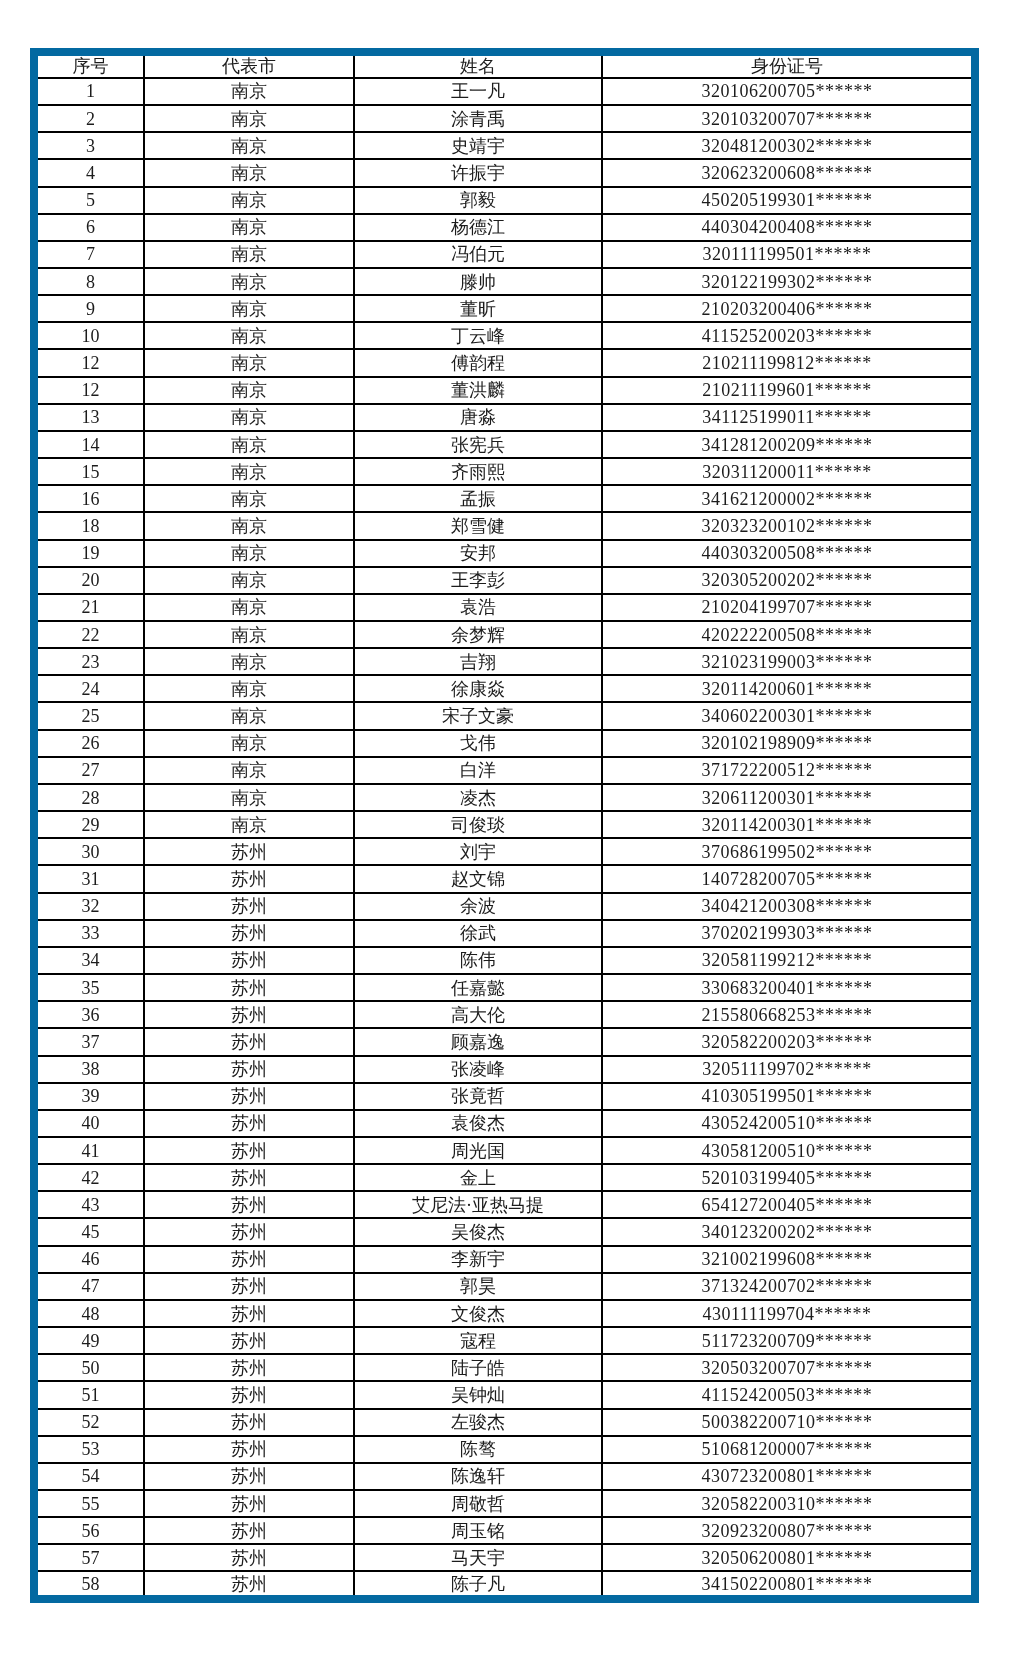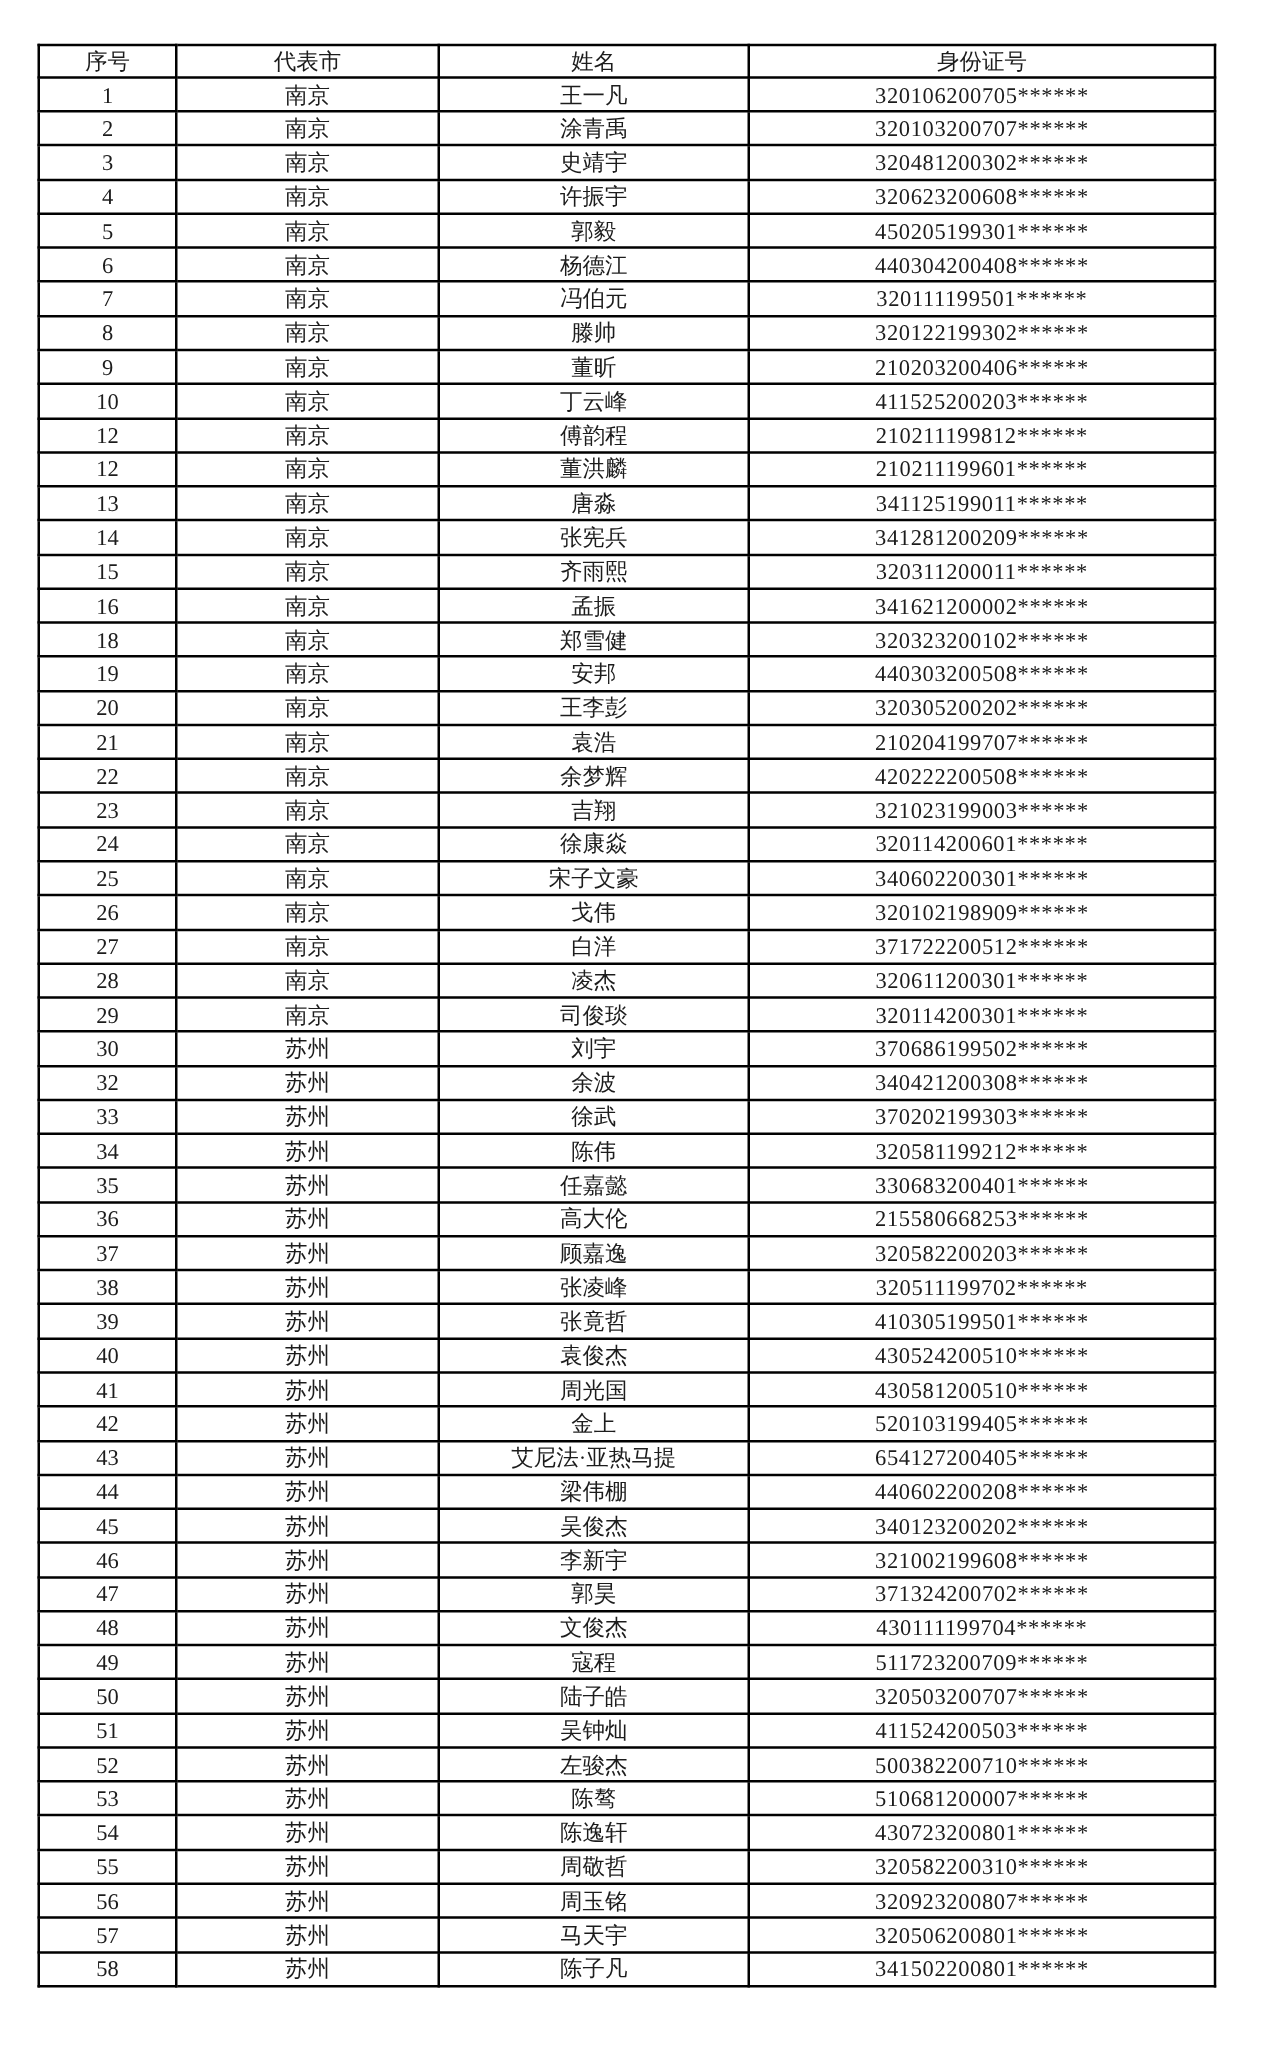--- a/index.html
+++ b/index.html
@@ -12,26 +12,26 @@
     width: 1013px;
     height: 1656px;
     background: #ffffff;
     font-family: "Liberation Serif", "DejaVu Serif", serif;
     color: #1c1c1c;
     overflow: hidden;
   }
   table.roster {
     position: absolute;
     left: 30px;
-    top: 35px;
+    top: 48px;
     width: 941px;
     height: 1555px;
     border-collapse: collapse;
     table-layout: fixed;
-    border: 1px solid #0369a1;
+    border: 8px solid #0369a1;
   }
   table.roster th,
   table.roster td {
     border: 2px solid #000000;
     padding: 0;
     text-align: center;
     vertical-align: middle;
     font-size: 18px;
     font-weight: normal;
     line-height: 1;
@@ -237,20 +237,26 @@
       <td class="cell-name">司俊琰</td>
       <td class="cell-id">320114200301******</td>
     </tr>
         <tr>
       <td class="cell-seq">30</td>
       <td class="cell-city">苏州</td>
       <td class="cell-name">刘宇</td>
       <td class="cell-id">370686199502******</td>
     </tr>
         <tr>
+      <td class="cell-seq">31</td>
+      <td class="cell-city">苏州</td>
+      <td class="cell-name">赵文锦</td>
+      <td class="cell-id">140728200705******</td>
+    </tr>
+        <tr>
       <td class="cell-seq">32</td>
       <td class="cell-city">苏州</td>
       <td class="cell-name">余波</td>
       <td class="cell-id">340421200308******</td>
     </tr>
         <tr>
       <td class="cell-seq">33</td>
       <td class="cell-city">苏州</td>
       <td class="cell-name">徐武</td>
       <td class="cell-id">370202199303******</td>
@@ -307,26 +313,20 @@
       <td class="cell-seq">42</td>
       <td class="cell-city">苏州</td>
       <td class="cell-name">金上</td>
       <td class="cell-id">520103199405******</td>
     </tr>
         <tr>
       <td class="cell-seq">43</td>
       <td class="cell-city">苏州</td>
       <td class="cell-name">艾尼法·亚热马提</td>
       <td class="cell-id">654127200405******</td>
-    </tr>
-        <tr>
-      <td class="cell-seq">44</td>
-      <td class="cell-city">苏州</td>
-      <td class="cell-name">梁伟棚</td>
-      <td class="cell-id">440602200208******</td>
     </tr>
         <tr>
       <td class="cell-seq">45</td>
       <td class="cell-city">苏州</td>
       <td class="cell-name">吴俊杰</td>
       <td class="cell-id">340123200202******</td>
     </tr>
         <tr>
       <td class="cell-seq">46</td>
       <td class="cell-city">苏州</td>

